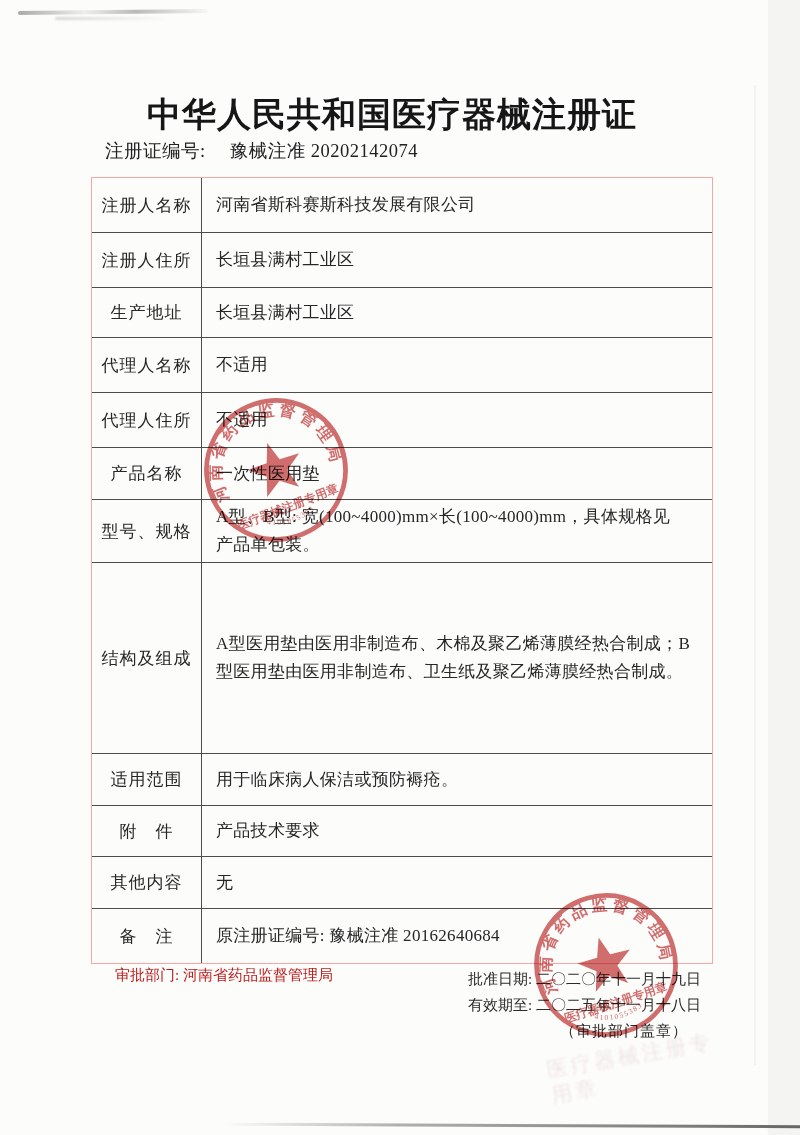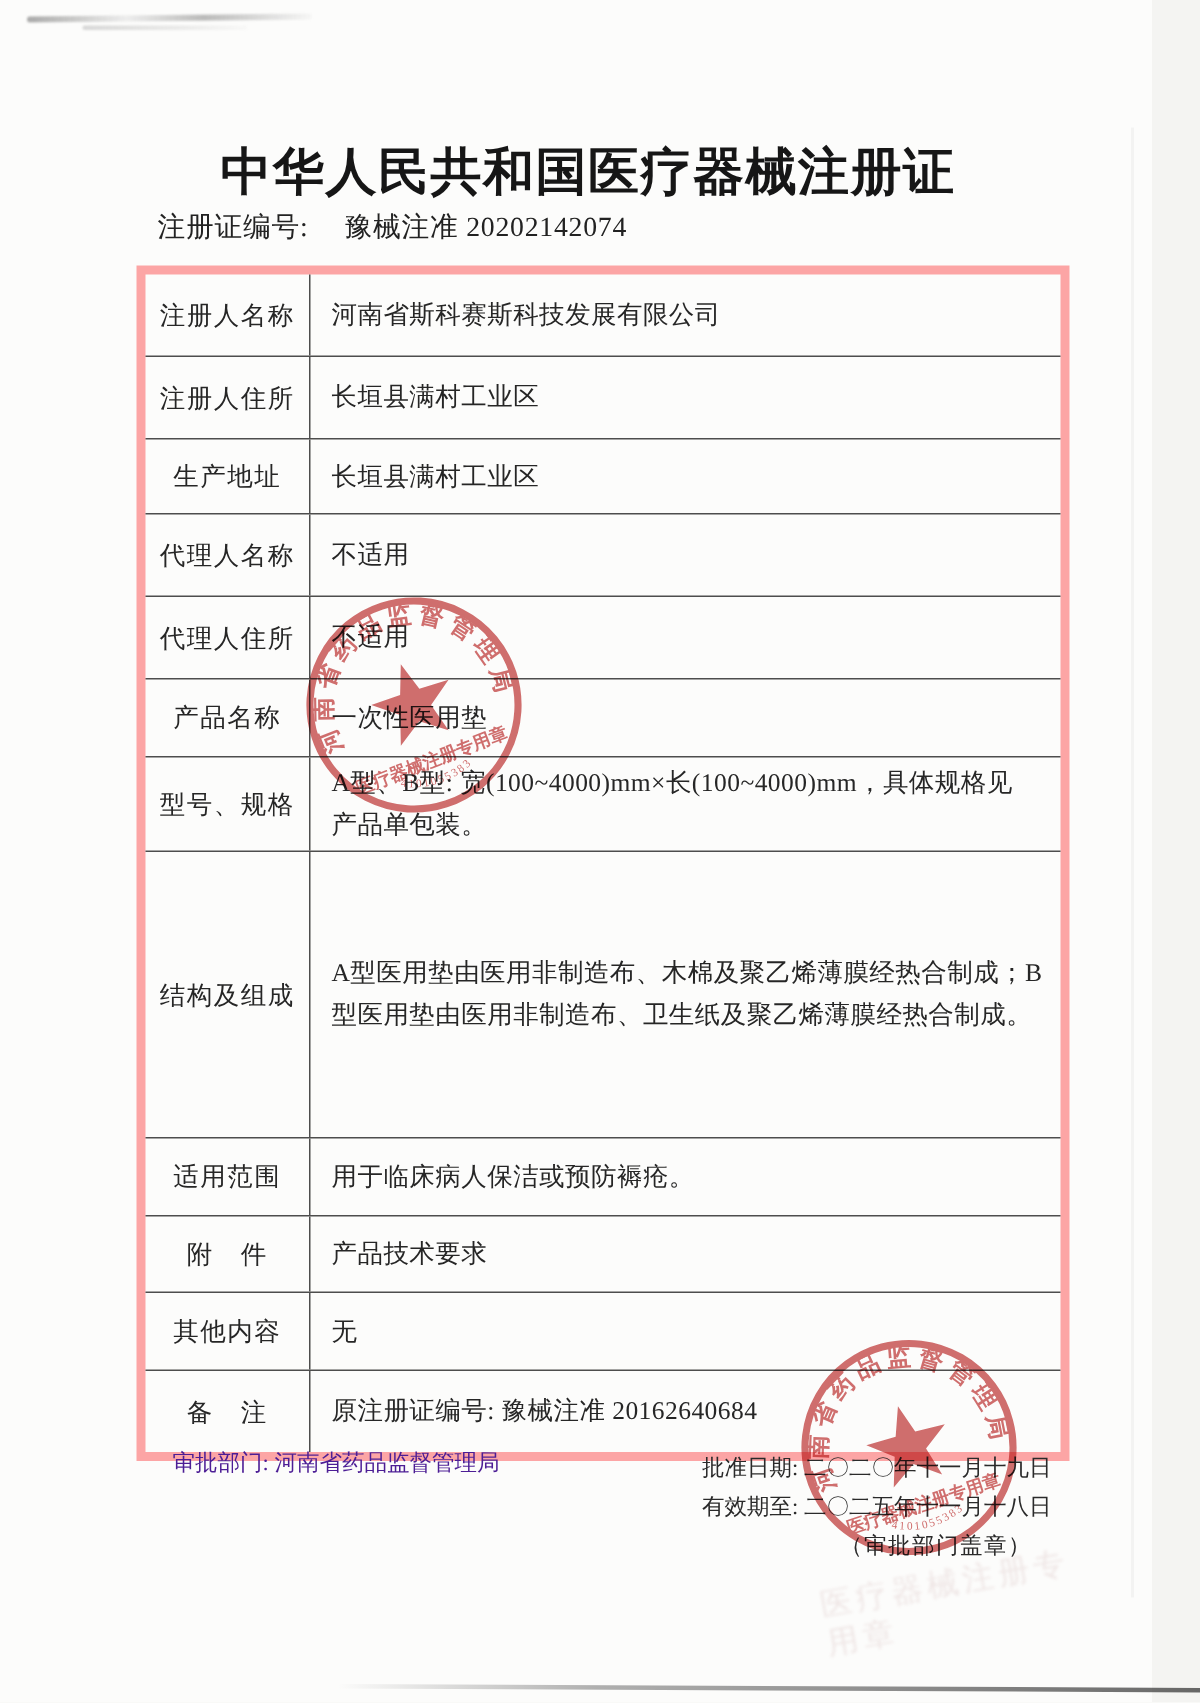--- a/index.html
+++ b/index.html
@@ -18,36 +18,36 @@
     text-align:center; font-size:34px; font-weight:bold; color:#161616;
     letter-spacing:1px; transform:translateX(8px);
   }
   .reg-line {
     position:absolute; left:105px; top:138px; font-size:18.5px; color:#222;
     letter-spacing:0.5px;
   }
   .reg-line .lbl { margin-right:24px; }
   .cert-table {
     position:absolute; left:91px; top:177px; width:622px;
-    border:6px solid #fca5a5; box-sizing:border-box; background:transparent;
+    border:1px solid #fca5a5; box-sizing:border-box; background:transparent;
   }
   .tr { display:flex; border-bottom:1px solid #4d4d4d; box-sizing:content-box; }
   .tr:last-child { border-bottom:none; }
   .td-label {
     width:109px; flex:none; border-right:1px solid #4d4d4d;
     display:flex; align-items:center; justify-content:center;
     text-align:center; font-size:17px; color:#262626; letter-spacing:1px;
   }
   .td-value {
     flex:1; display:flex; align-items:center;
     padding:4px 6px 4px 14px; font-size:17px; line-height:28px; color:#262626;
     white-space:pre-line; letter-spacing:0.3px;
   }
   .footer-left {
-    position:absolute; left:115px; top:966px; font-size:15px; color:#4c1d95;
+    position:absolute; left:115px; top:966px; font-size:15px; color:#b91c1c;
   }
   .footer-right {
     position:absolute; left:468px; top:966px; font-size:15px; color:#2a2a2a;
     line-height:26px;
   }
   .seal-note { padding-left:92px; letter-spacing:1px; }
   .stamp {
     position:absolute; width:152px; height:152px;
     color:#c84f4f; opacity:0.82; mix-blend-mode:multiply;
   }

